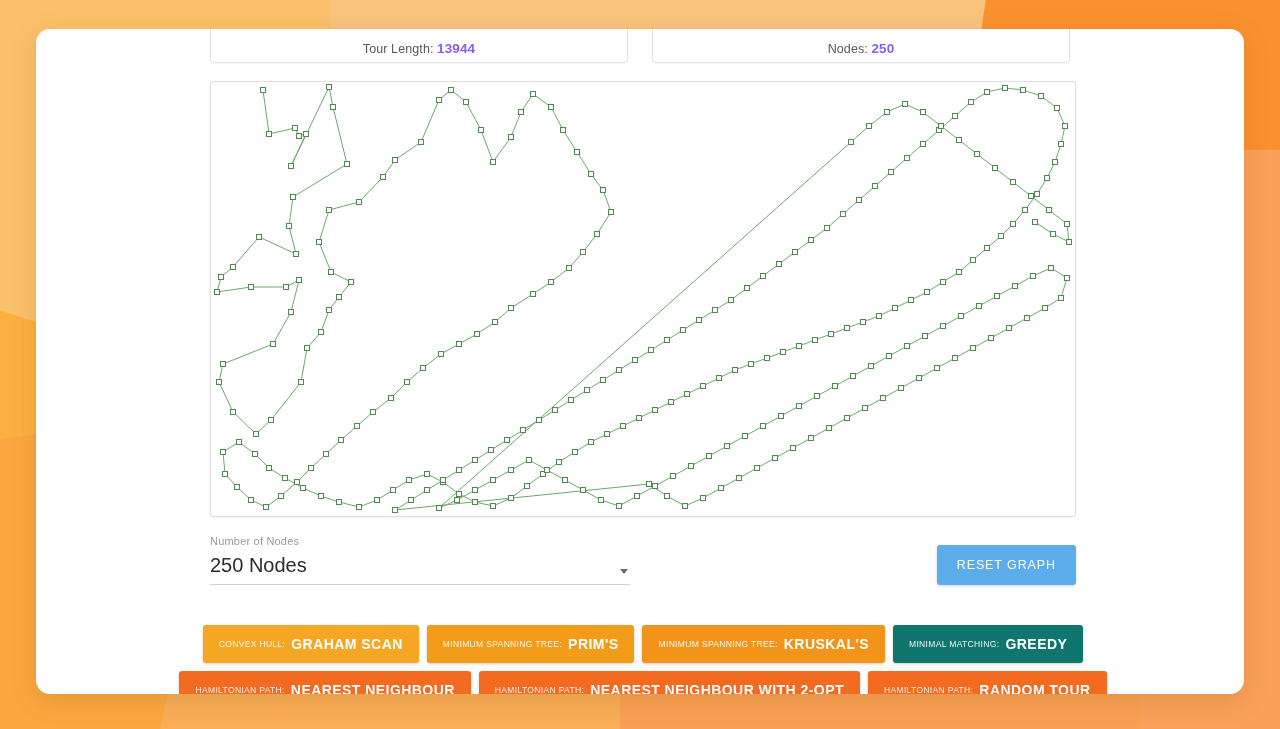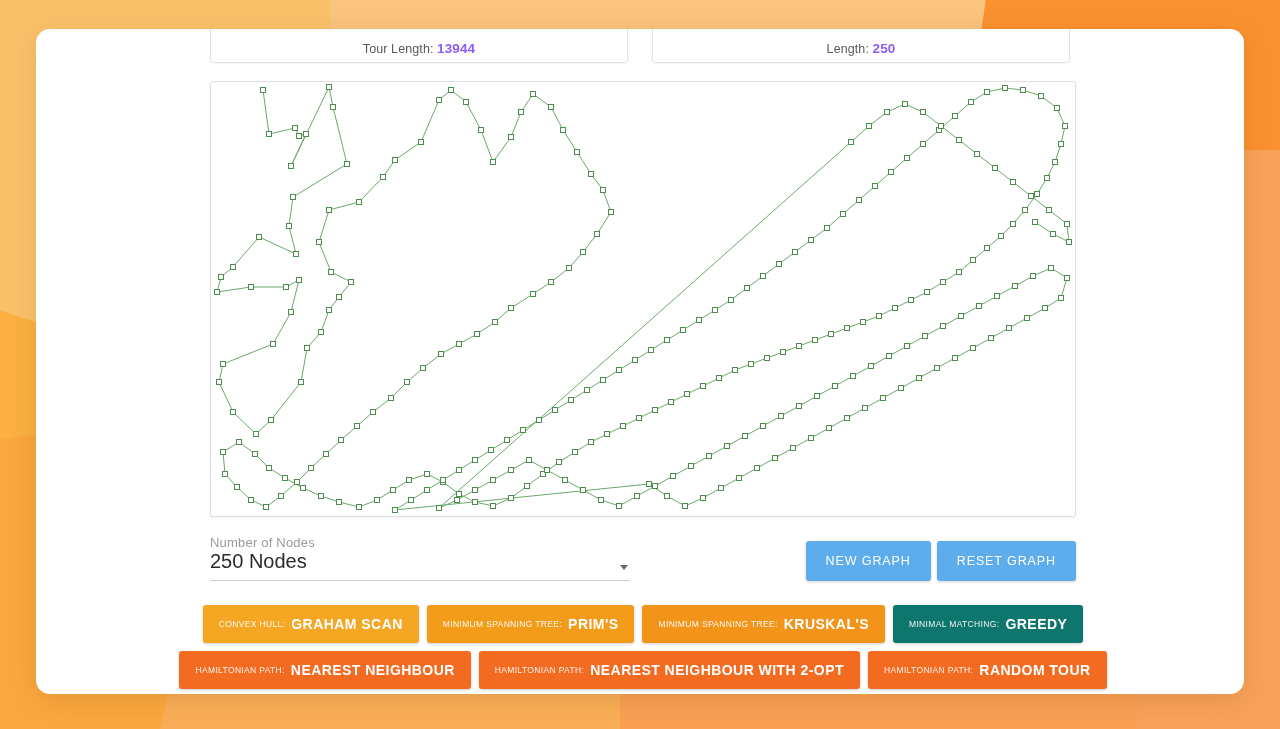--- a/index.html
+++ b/index.html
@@ -136,23 +136,24 @@
     justify-content: space-between;
     width: 866px;
   }
   .select-wrap {
     width: 420px;
     position: relative;
     border-bottom: 1px solid #cfcfcf;
     padding-bottom: 7px;
   }
   .select-label {
-    font-size: 13px;
+    font-size: 11px;
     color: #9a9a9a;
     letter-spacing: .2px;
+    margin-bottom: 7px;
   }
   .select-value {
     font-size: 20px;
     color: #2b2b2b;
   }
   .caret {
     position: absolute;
     right: 2px;
     bottom: 10px;
     width: 0; height: 0;
@@ -169,21 +170,21 @@
     height: 40px;
     padding: 0 20px;
     font-size: 12.5px;
     letter-spacing: .9px;
     font-family: "Liberation Sans", sans-serif;
     cursor: pointer;
     box-shadow: 0 1px 3px rgba(0,0,0,0.18);
   }
 
   
-  .algo-rows { margin-top: 24px; width: 866px; }
+  .algo-rows { margin-top: 40px; width: 866px; }
   .algo-row {
     display: flex;
     justify-content: center;
     gap: 8px;
     margin-bottom: 8px;
   }
   .algo-btn {
     border: none;
     border-radius: 3px;
     height: 38px;
@@ -229,21 +230,21 @@
 
     <div class="stats-row">
       <div class="stat-card">
         <span class="stat-text">
           <span>Tour Length:</span>
           <b>13944</b>
         </span>
       </div>
       <div class="stat-card">
         <span class="stat-text">
-          <span>Length:</span>
+          <span>Nodes:</span>
           <b>250</b>
         </span>
       </div>
     </div>
 
     <div id="canvas-panel">
       <svg id="tour-svg" viewBox="0 0 864 434" preserveAspectRatio="none">
         <g id="edges">
             <path d="M52 8 L58 52 L84 46 L88 54 L95 52 L80 84 L118 5 L122 25 L136 82 L82 115 L78 144 L85 172 L48 155 L22 185 L10 195 L6 210 L40 205 L75 205 L88 198 L80 230 L62 262 L12 282 L8 300 L22 330 L45 352 L60 338 L90 300 L96 266 L110 250 L118 228 L128 215 L140 200 L120 190 L108 160 L118 128 L148 120 L172 95 L184 78 L210 60 L228 18 L240 8 L255 20 L270 48 L282 80 L300 55 L310 30 L322 12 L340 25 L352 48 L366 70 L380 92 L392 108 L400 130 L386 152 L372 170 L358 186 L340 200 L322 212 L300 226 L284 240 L266 252 L248 262 L230 272 L212 286 L196 300 L180 316 L162 330 L146 344 L130 358 L115 372 L100 386 L86 400 L70 414 L55 425 L40 418 L26 405 L14 392 L12 370 L28 360 L44 372 L58 386 L74 396 L92 406 L110 414 L128 420 L148 425 L166 418 L182 408 L198 398 L216 392 L232 400 L248 412 L264 420 L282 424 L300 416 L316 404 L332 392 L348 380 L364 370 L380 360 L396 352 L412 344 L428 336 L444 328 L460 320 L476 312 L492 304 L508 296 L524 288 L540 282 L556 276 L572 270 L588 264 L604 258 L620 252 L636 246 L652 240 L668 234 L684 226 L700 218 L716 210 L732 200 L748 190 L762 178 L776 166 L790 154 L802 142 L814 128 L826 112 L836 96 L844 80 L850 62 L854 44 L846 26 L830 14 L812 8 L794 6 L776 10 L760 20 L744 34 L728 48 L712 62 L696 76 L680 90 L664 104 L648 118 L632 132 L616 146 L600 158 L584 170 L568 182 L552 194 L536 206 L520 218 L504 228 L488 238 L472 248 L456 258 L440 268 L424 278 L408 288 L392 298 L376 308 L360 318 L344 328 L328 338 L312 348 L296 358 L280 368 L264 378 L248 388 L232 398 L216 408 L200 418 L184 428 L438 402 L456 414 L474 424 L492 416 L510 406 L528 396 L546 386 L564 376 L582 366 L600 356 L618 346 L636 336 L654 326 L672 316 L690 306 L708 296 L726 286 L744 276 L762 266 L780 256 L798 246 L816 236 L834 226 L850 216 L856 196 L840 186 L822 194 L804 204 L786 214 L768 224 L750 234 L732 244 L714 254 L696 264 L678 274 L660 284 L642 294 L624 304 L606 314 L588 324 L570 334 L552 344 L534 354 L516 364 L498 374 L480 384 L462 394 L444 404 L426 414 L408 424 L390 418 L372 408 L354 398 L336 388 L318 378 L300 388 L282 398 L264 408 L246 418 L228 426 L640 60 L658 44 L676 30 L694 22 L712 30 L730 44 L748 58 L766 72 L784 86 L802 100 L820 114 L838 128 L856 142 L858 160 L842 152 L824 140" fill="none" stroke="#6aa96a" stroke-width="1"></path>
           </g>
@@ -503,21 +504,20 @@
       </svg>
     </div>
 
     <div class="controls-row">
       <div class="select-wrap">
         <div class="select-label">Number of Nodes</div>
         <div class="select-value">250 Nodes</div>
         <span class="caret"></span>
       </div>
       <div class="action-buttons">
-        <button class="btn-blue">NEW GRAPH</button>
         <button class="btn-blue">RESET GRAPH</button>
       </div>
     </div>
 
     <div class="algo-rows">
       <div class="algo-row" id="algo-row-1">
           <button class="algo-btn" style="background: rgb(245, 166, 35);">
             <span class="algo-pre">CONVEX HULL:</span>
             <span class="algo-main">GRAHAM SCAN</span>
           </button>

